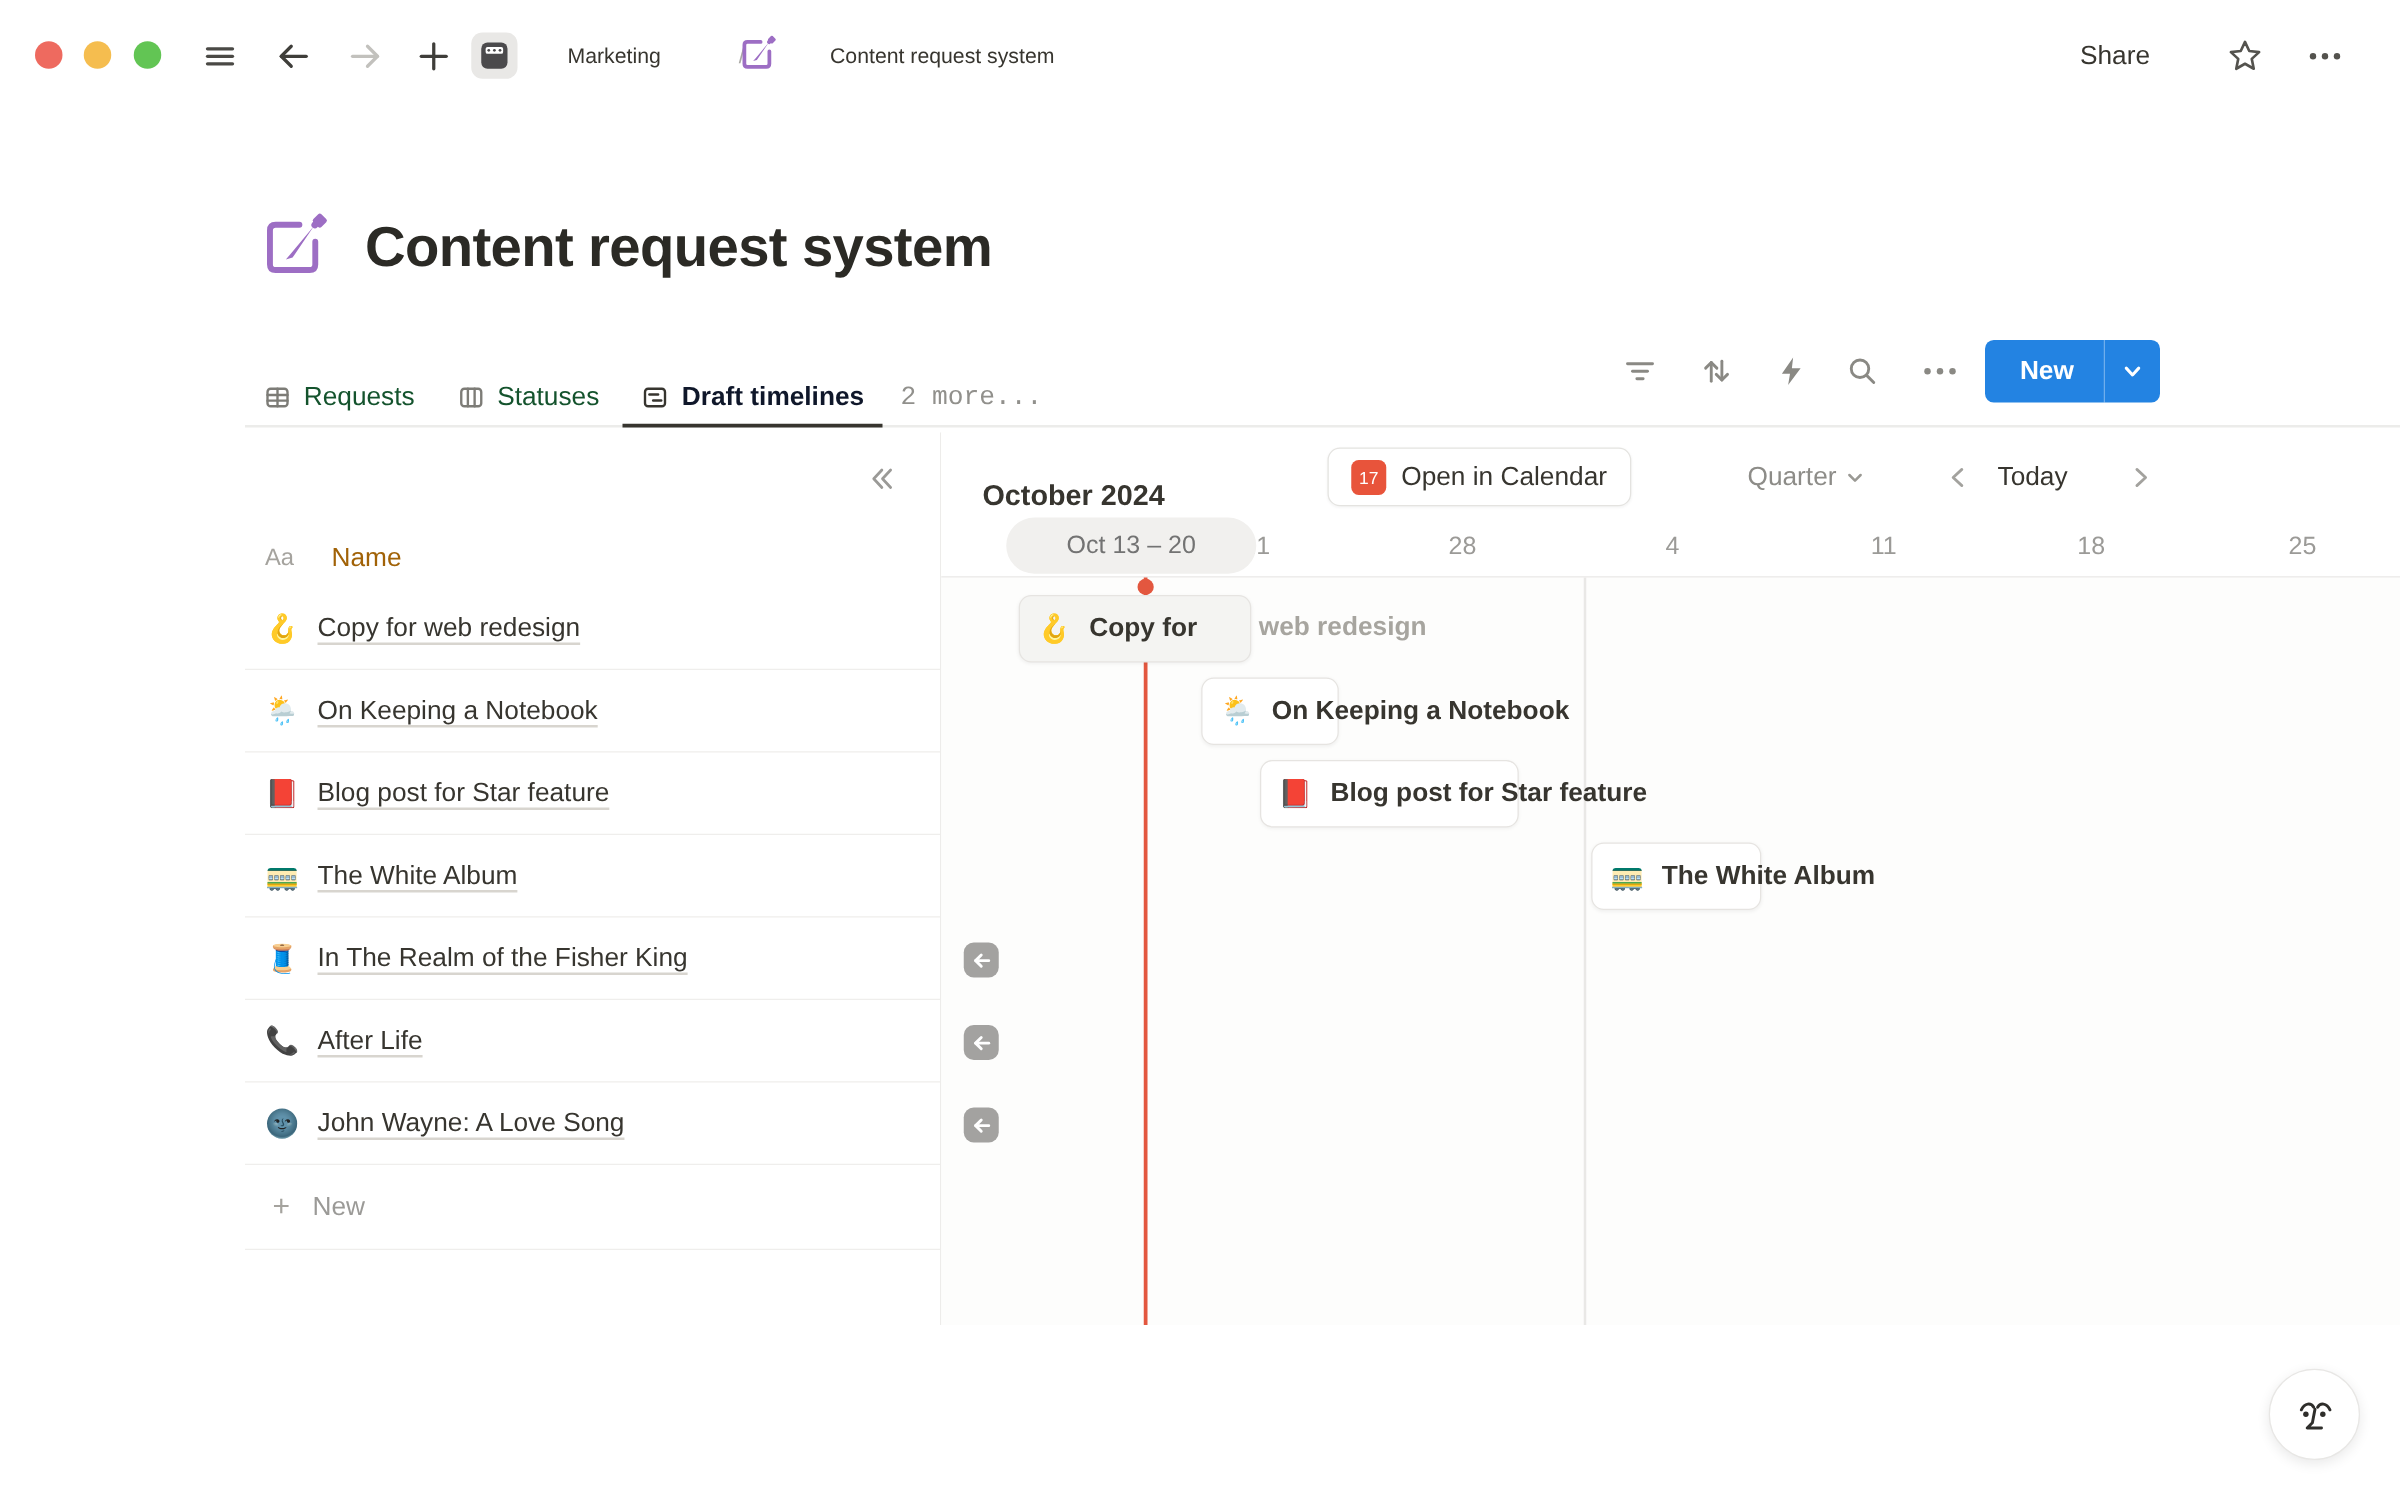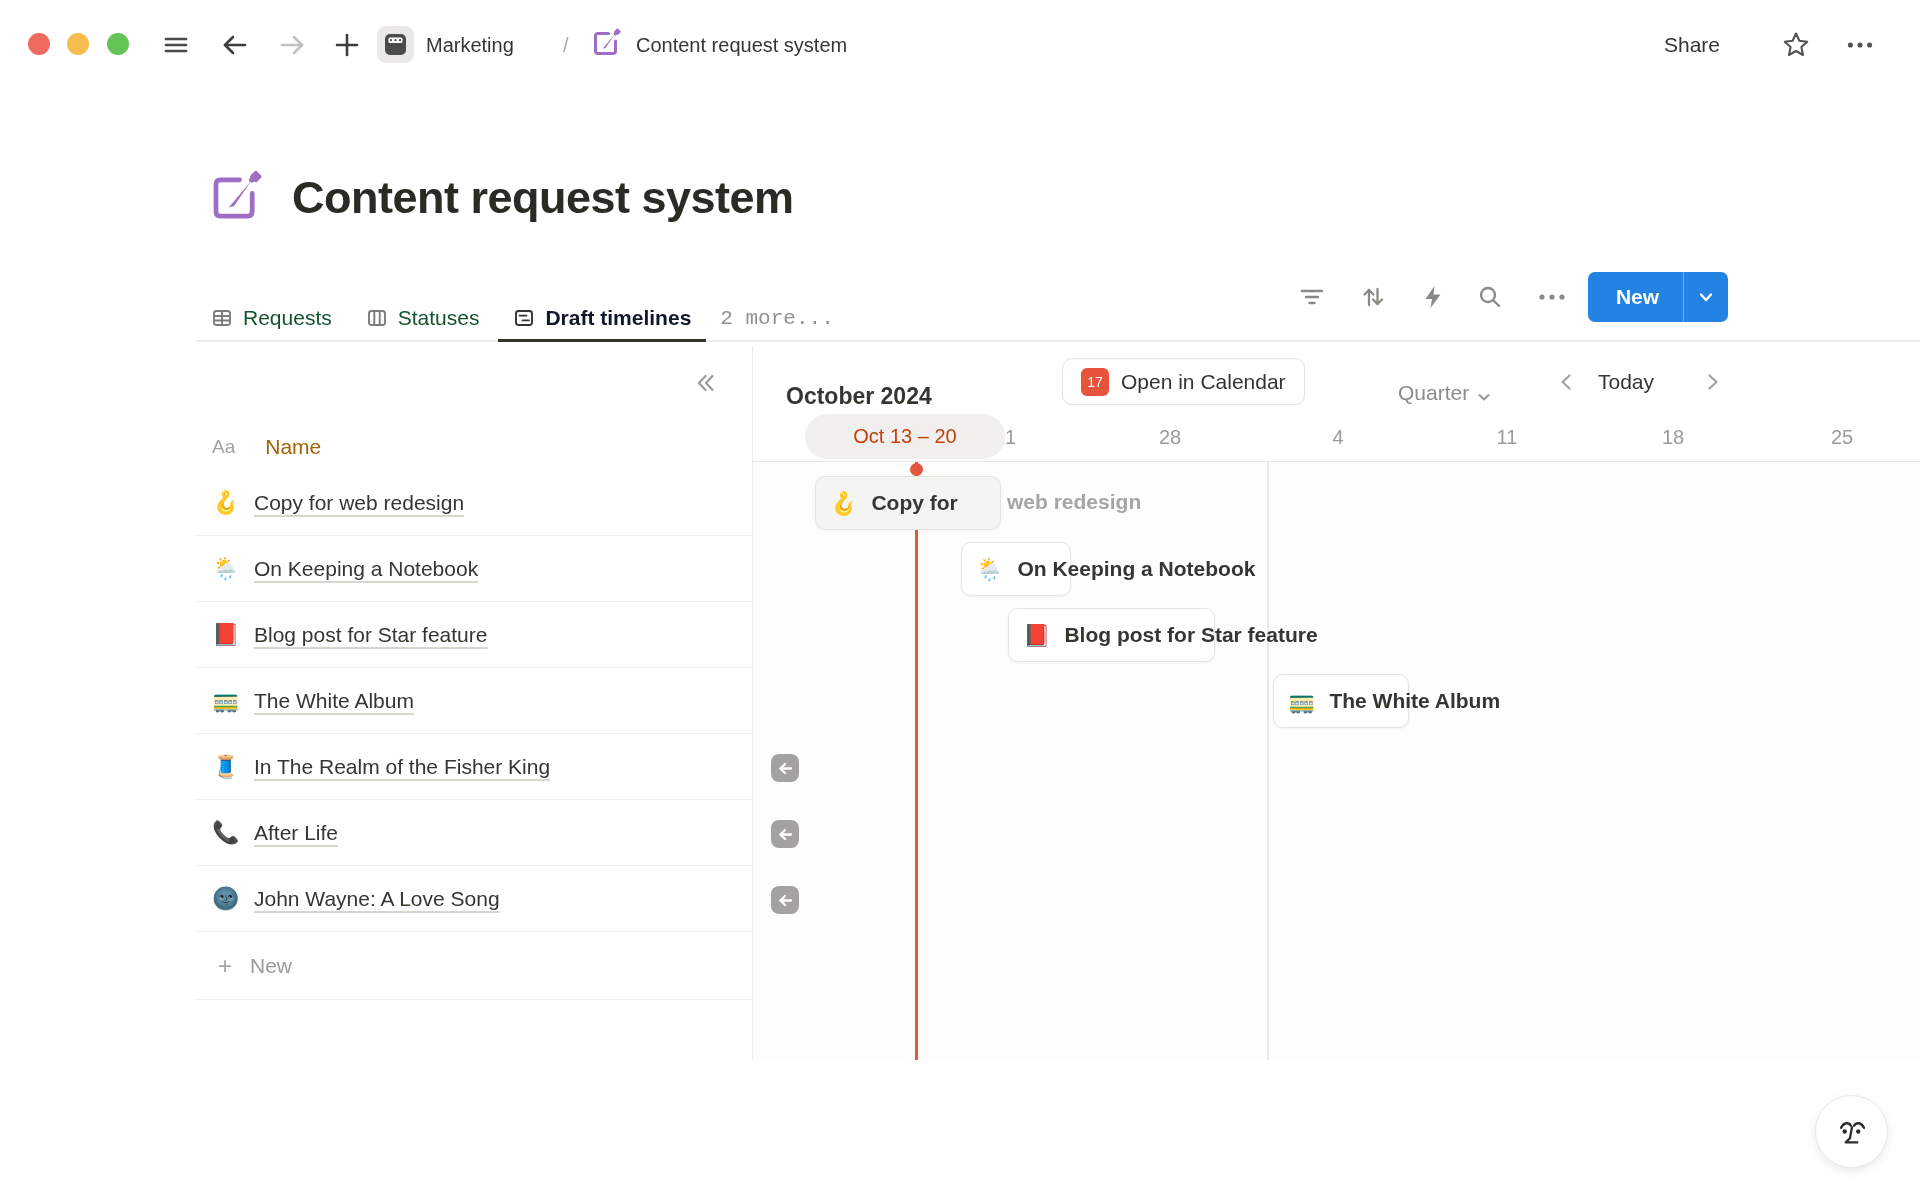--- a/index.html
+++ b/index.html
@@ -11,21 +11,21 @@
   }
   .emoji { font-family:"DejaVu Sans",sans-serif; font-style:normal; }
 
   
   .titlebar { position:absolute; left:0; top:0; width:100%; height:90px; background:#fff; }
   .light { position:absolute; top:33px; width:22px; height:22px; border-radius:50%; }
   .light.red    { left:28px;  background:#ee6a5f; }
   .light.yellow { left:67px;  background:#f5bd4f; }
   .light.green  { left:107px; background:#62c554; }
   .tb-icon { position:absolute; top:29px; width:32px; height:32px; display:flex; align-items:center; justify-content:center; }
-  .crumb-text { position:absolute; top:0; height:90px; display:flex; align-items:center; font-size:20px; }
+  .crumb-text { position:absolute; top:0; height:90px; display:flex; align-items:center; font-size:17px;margin-left:28px; }
   .ws-icon-bg { position:absolute; left:377px; top:26px; width:37px; height:37px; border-radius:9px; background:#e9e8e6; display:flex; align-items:center; justify-content:center; }
   .share { position:absolute; left:1664px; top:0; height:90px; display:flex; align-items:center; font-size:21px; color:#37352f; }
 
   
   .page-icon { position:absolute; left:206px; top:168px; }
   .page-h1 {
     position:absolute; left:292px; top:172px; font-size:45px; font-weight:700;
     letter-spacing:-0.5px; color:#2b2a25;
   }
 
@@ -72,31 +72,31 @@
   .timeline { position:absolute; left:753px; top:346px; right:0; height:714px; background:#fdfdfc; }
   .tl-header { position:absolute; left:0; top:0; right:0; height:116px; background:#fff; border-bottom:1px solid #e9e8e6; }
   .month-label { position:absolute; left:33px; top:28px; height:45px; display:flex; align-items:center;
                  font-size:23px; font-weight:600; color:#37352f; }
   .cal-btn { position:absolute; left:309px; top:12px; height:47px; padding:0 18px;
              display:flex; align-items:center; gap:12px; background:#fff;
              border:1px solid #e4e3e0; border-radius:10px; box-shadow:0 1px 2px rgba(0,0,0,0.04);
              font-size:21px; color:#37352f; }
   .cal-glyph { width:28px; height:28px; background:#e8543b; border-radius:6px; color:#fff;
                font-size:14px; font-weight:400; display:flex; align-items:center; justify-content:center; }
-  .zoom-select { position:absolute; left:645px; top:12px; height:47px; display:flex; align-items:flex-end;
+  .zoom-select { position:absolute; left:645px; top:12px; height:47px; display:flex; align-items:center;
                  gap:7px; font-size:21px; color:#8d8c88; }
   .nav-chev { position:absolute; top:12px; height:47px; display:flex; align-items:center; }
   .today-btn { position:absolute; left:845px; top:12px; height:47px; display:flex; align-items:center;
                font-size:21px; font-weight:500; color:#37352f; }
 
   .date-label { position:absolute; top:70px; height:42px; display:flex; align-items:center;
                 transform:translateX(-50%); font-size:20px; color:#9b9a97; z-index:1; }
   .range-pill { position:absolute; left:52px; top:68px; width:200px; height:45px; z-index:2;
                 background:#f1f0ee; border-radius:23px; display:flex; align-items:center;
-                justify-content:center; font-size:20px; color:#c2410c; }
+                justify-content:center; font-size:20px; color:#737373; }
   .today-dot { position:absolute; left:157px; top:117px; width:13px; height:13px; border-radius:50%;
                background:#e3573f; z-index:3; }
   .today-line { position:absolute; left:162px; top:116px; width:3px; bottom:0; background:#e3573f; z-index:1; }
   .month-gridline { position:absolute; left:514px; top:116px; width:1.5px; bottom:0; background:#e9e8e6; }
 
   .card { position:absolute; height:54px; background:#fff; border:1px solid #e6e4e1; border-radius:10px;
           box-shadow:0 1px 3px rgba(15,15,15,0.05); display:flex; align-items:center; gap:14px;
           padding:0 14px; z-index:2; white-space:nowrap; }
   .card .emoji { font-size:22px; }
   .card .c-title { font-size:21px; font-weight:600; color:#37352f; }

